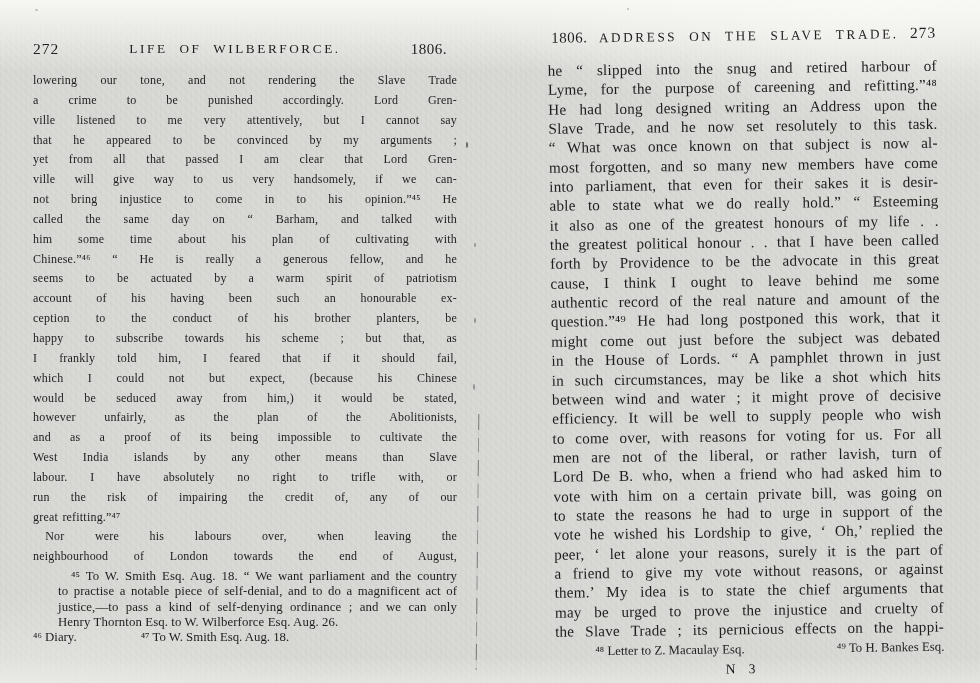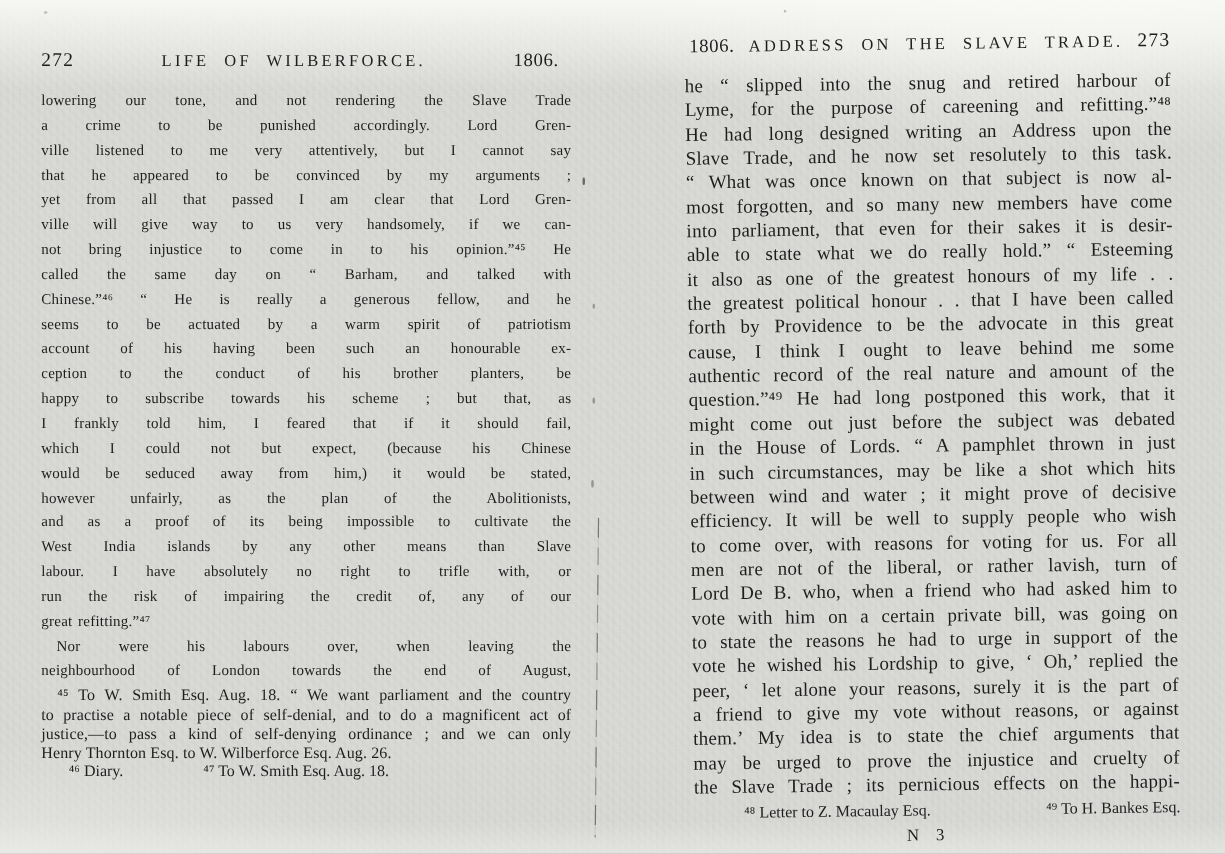--- a/index.html
+++ b/index.html
@@ -40,25 +40,25 @@
     text-align:justify;text-align-last:justify;
     letter-spacing:.2px;word-spacing:1.2px;white-space:normal;
   }
   .page-left .line{font-size:12px;line-height:19.85px;}
   .page-right .line{font-size:15.2px;line-height:19.35px;}
   .line.para-end{text-align-last:left;}
 
   .footnotes{margin-top:2px;}
   .fline{
     font-size:12.8px;line-height:15.3px;
-    text-align:justify;text-align-last:justify;letter-spacing:.1px;
+    text-align:justify;text-align-last:justify;letter-spacing:.1px;margin-left:25px;
   }
   .fline.para-end{text-align-last:left;}
   .fnrow{display:flex;font-size:12.8px;line-height:15.3px;}
-  .page-left .fnrow .fn-a{margin-left:22px;text-align:center;}
+  .page-left .fnrow .fn-a{text-align:center;}
   .page-left .fnrow .fn-b{margin-left:64px;}
   .page-right .fnrow{justify-content:space-between;padding-left:40px;margin-top:4px;}
   .signature{text-align:center;font-size:13.5px;letter-spacing:5px;margin-top:3px;padding-right:14px;}
 
   
   .gutter-line{
     position:absolute;left:477px;top:414px;width:1px;height:256px;
     transform:rotate(.6deg);pointer-events:none;
     background:repeating-linear-gradient(180deg,
       rgba(55,55,55,.6) 0 16px, rgba(55,55,55,.1) 16px 24px,
@@ -87,20 +87,21 @@
     </div>
     <div class="body">
         <div class="line">lowering our tone, and not rendering the Slave Trade</div>
         <div class="line">a crime to be punished accordingly.  Lord Gren-</div>
         <div class="line">ville listened to me very attentively, but I cannot say</div>
         <div class="line">that he appeared to be convinced by my arguments ;</div>
         <div class="line">yet from all that passed I am clear that Lord Gren-</div>
         <div class="line">ville will give way to us very handsomely, if we can-</div>
         <div class="line">not bring injustice to come in to his opinion.”⁴⁵  He</div>
         <div class="line">called the same day on “ Barham, and talked with</div>
+        <div class="line">him some time about his plan of cultivating with</div>
         <div class="line">Chinese.”⁴⁶  “ He is really a generous fellow, and he</div>
         <div class="line">seems to be actuated by a warm spirit of patriotism</div>
         <div class="line">account of his having been such an honourable ex-</div>
         <div class="line">ception to the conduct of his brother planters, be</div>
         <div class="line">happy to subscribe towards his scheme ; but that, as</div>
         <div class="line">I frankly told him, I feared that if it should fail,</div>
         <div class="line">which I could not but expect, (because his Chinese</div>
         <div class="line">would be seduced away from him,) it would be stated,</div>
         <div class="line">however unfairly, as the plan of the Abolitionists,</div>
         <div class="line">and as a proof of its being impossible to cultivate the</div>

